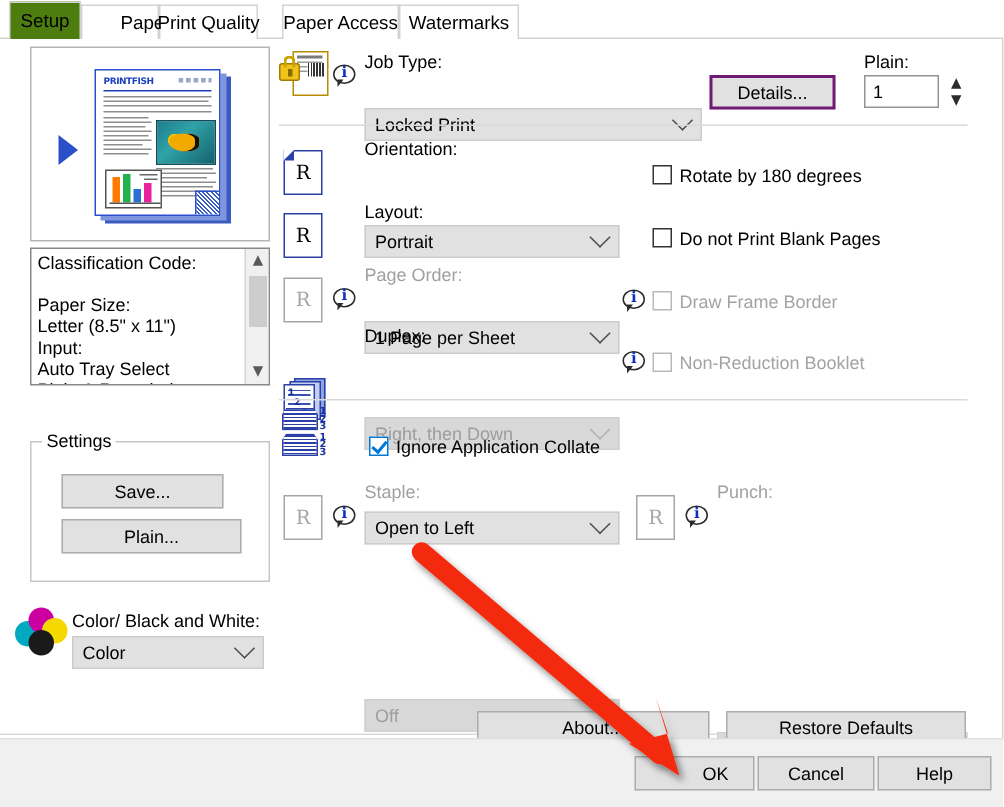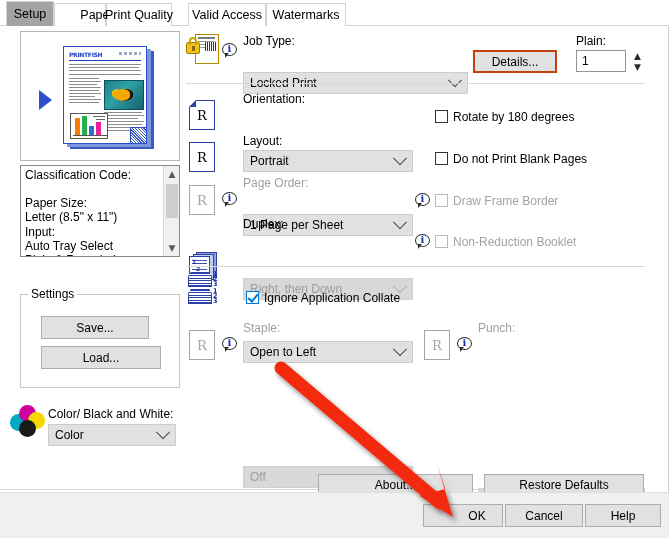--- a/index.html
+++ b/index.html
@@ -33,21 +33,21 @@
     box-sizing: border-box;
     font-size: 12.5px;
     color: #000;
     display: flex; align-items: center; justify-content: center;
     white-space: nowrap;
     cursor: default;
   }
   .tab.active {
     top: 1px; height: 25px;
     border-color: #d3d3d3;
-    background: #a3a3a3;
+    background: #4d7c0f;
     z-index: 3;
     font-weight: normal;
   }
   .tab.inactive { background: #ffffff; }
 
   
   .pane {
     position: absolute; left: 0; top: 26px;
     width: 669px; height: 466px;
     background: #ffffff;
@@ -328,21 +328,21 @@
     position: absolute; width: 17px; height: 22px;
   }
   .spin-btns div {
     position: absolute; left: 0; width: 17px; height: 11px;
     display: flex; align-items: center; justify-content: center;
     color: #2b2b2b; font-size: 9px; font-family: "DejaVu Sans", sans-serif;
   }
   .spin-btns .up { top: 0; }
   .spin-btns .dn { top: 11px; }
 
-  .btn-focus { border: 2px solid #c2410c; }
+  .btn-focus { border: 2px solid #701a75; }
 
   
   .footer-sep { position: absolute; left: 0; top: 463px; width: 645px; height: 1px; background: #d9d9d9; }
   .footer-area {
     position: absolute; left: 0; top: 492px; width: 669px; height: 46px;
     background: #f0f0f0;
     border-top: 1px solid #dfdfdf;
     box-sizing: border-box;
   }
 
@@ -350,21 +350,21 @@
   .annot { position: absolute; left: 0; top: 0; width: 669px; height: 538px; pointer-events: none; }
 </style>
 </head>
 <body>
 
 <div class="tabstrip">
   <div class="tabstrip-underline"></div>
   <div class="tab active" style="left:6px;  width:48px;">Setup</div>
   <div class="tab inactive" style="left:54px; width:52px;padding-left:34px;">Paper</div>
   <div class="tab inactive" style="left:106px;width:66px;">Print Quality</div>
-  <div class="tab inactive" style="left:188px;width:78px;">Valid Access</div>
+  <div class="tab inactive" style="left:188px;width:78px;">Paper Access</div>
   <div class="tab inactive" style="left:266px;width:80px;">Watermarks</div>
 </div>
 
 <div class="pane">
 
   <div class="preview-box">
     <div class="preview-arrow"></div>
     <div class="doc-stack">
       <div class="doc-shadow"></div>
       <div class="doc-shadow2"></div>
@@ -428,21 +428,21 @@
     <div class="sbar">
       <div class="arrow up">▲</div>
       <div class="thumb"></div>
       <div class="arrow down">▼</div>
     </div>
   </div>
 
   <div class="groupbox">
     <div class="legend">Settings</div>
     <div class="btn btn-save">Save...</div>
-    <div class="btn btn-load">Load...</div>
+    <div class="btn btn-load">Plain...</div>
   </div>
 
   <div class="color-icon">
     <i class="ci-c"></i>
       <i class="ci-m"></i>
       <i class="ci-y"></i>
       <i class="ci-k"></i>
   </div>
   <div class="color-label">Color/ Black and White:</div>
   <div class="combo color-combo">

